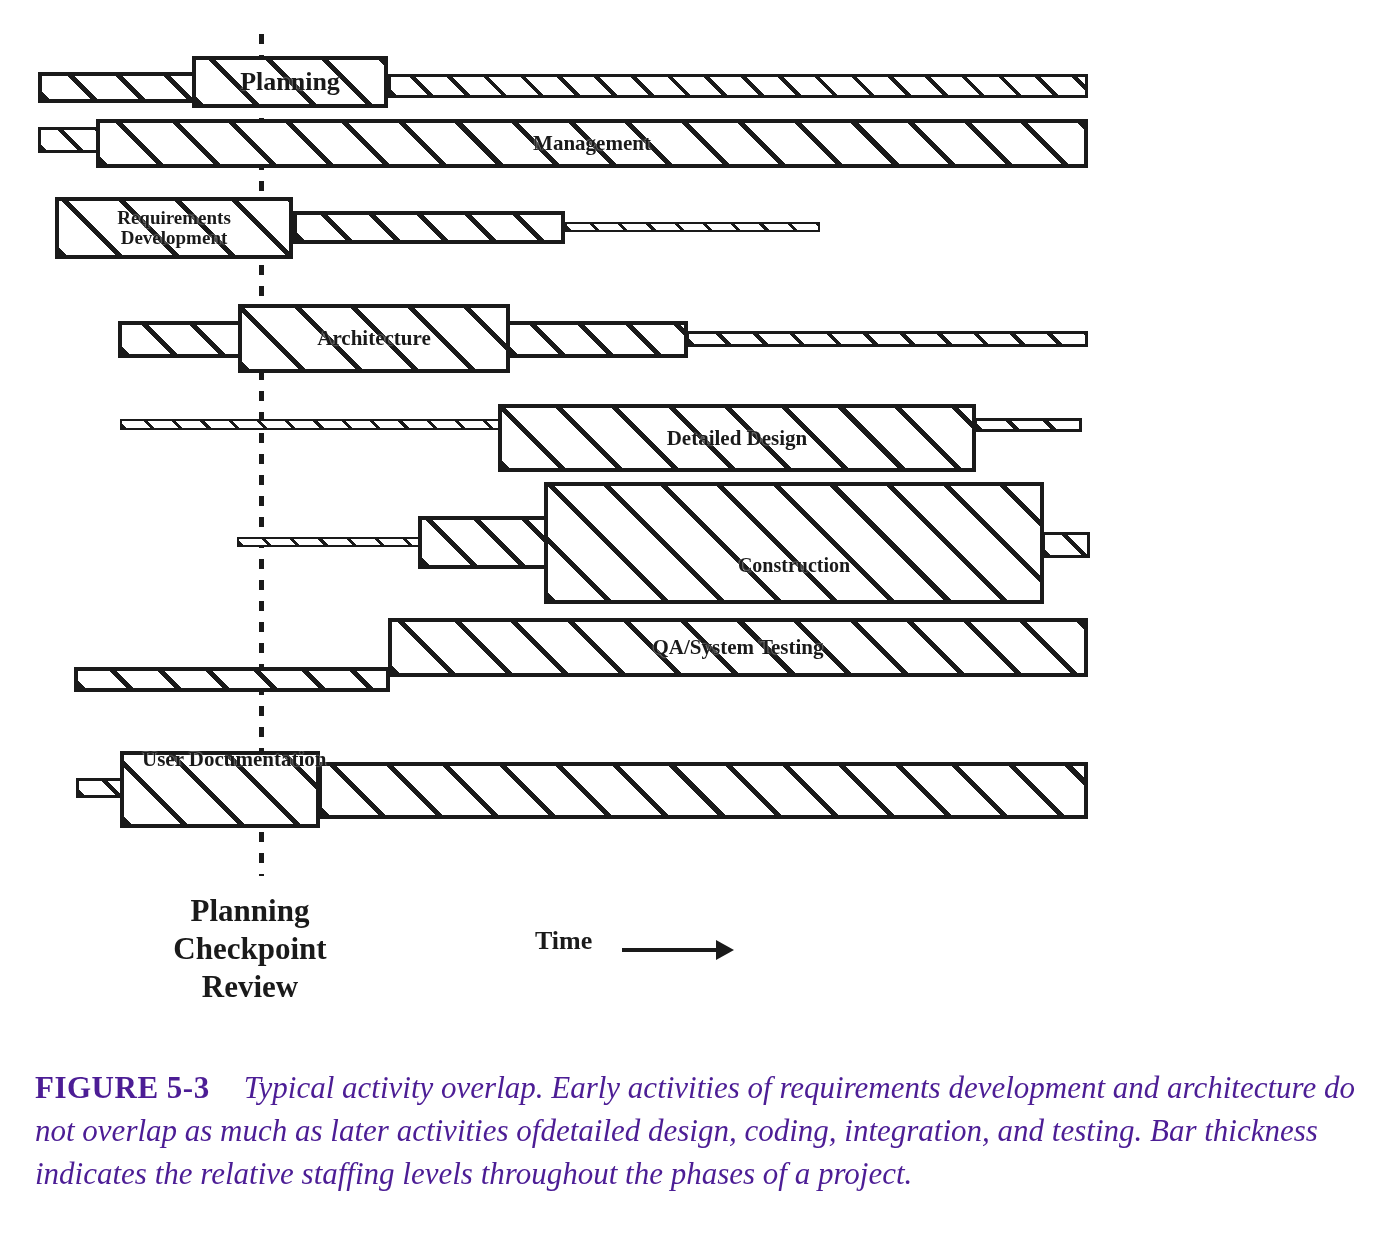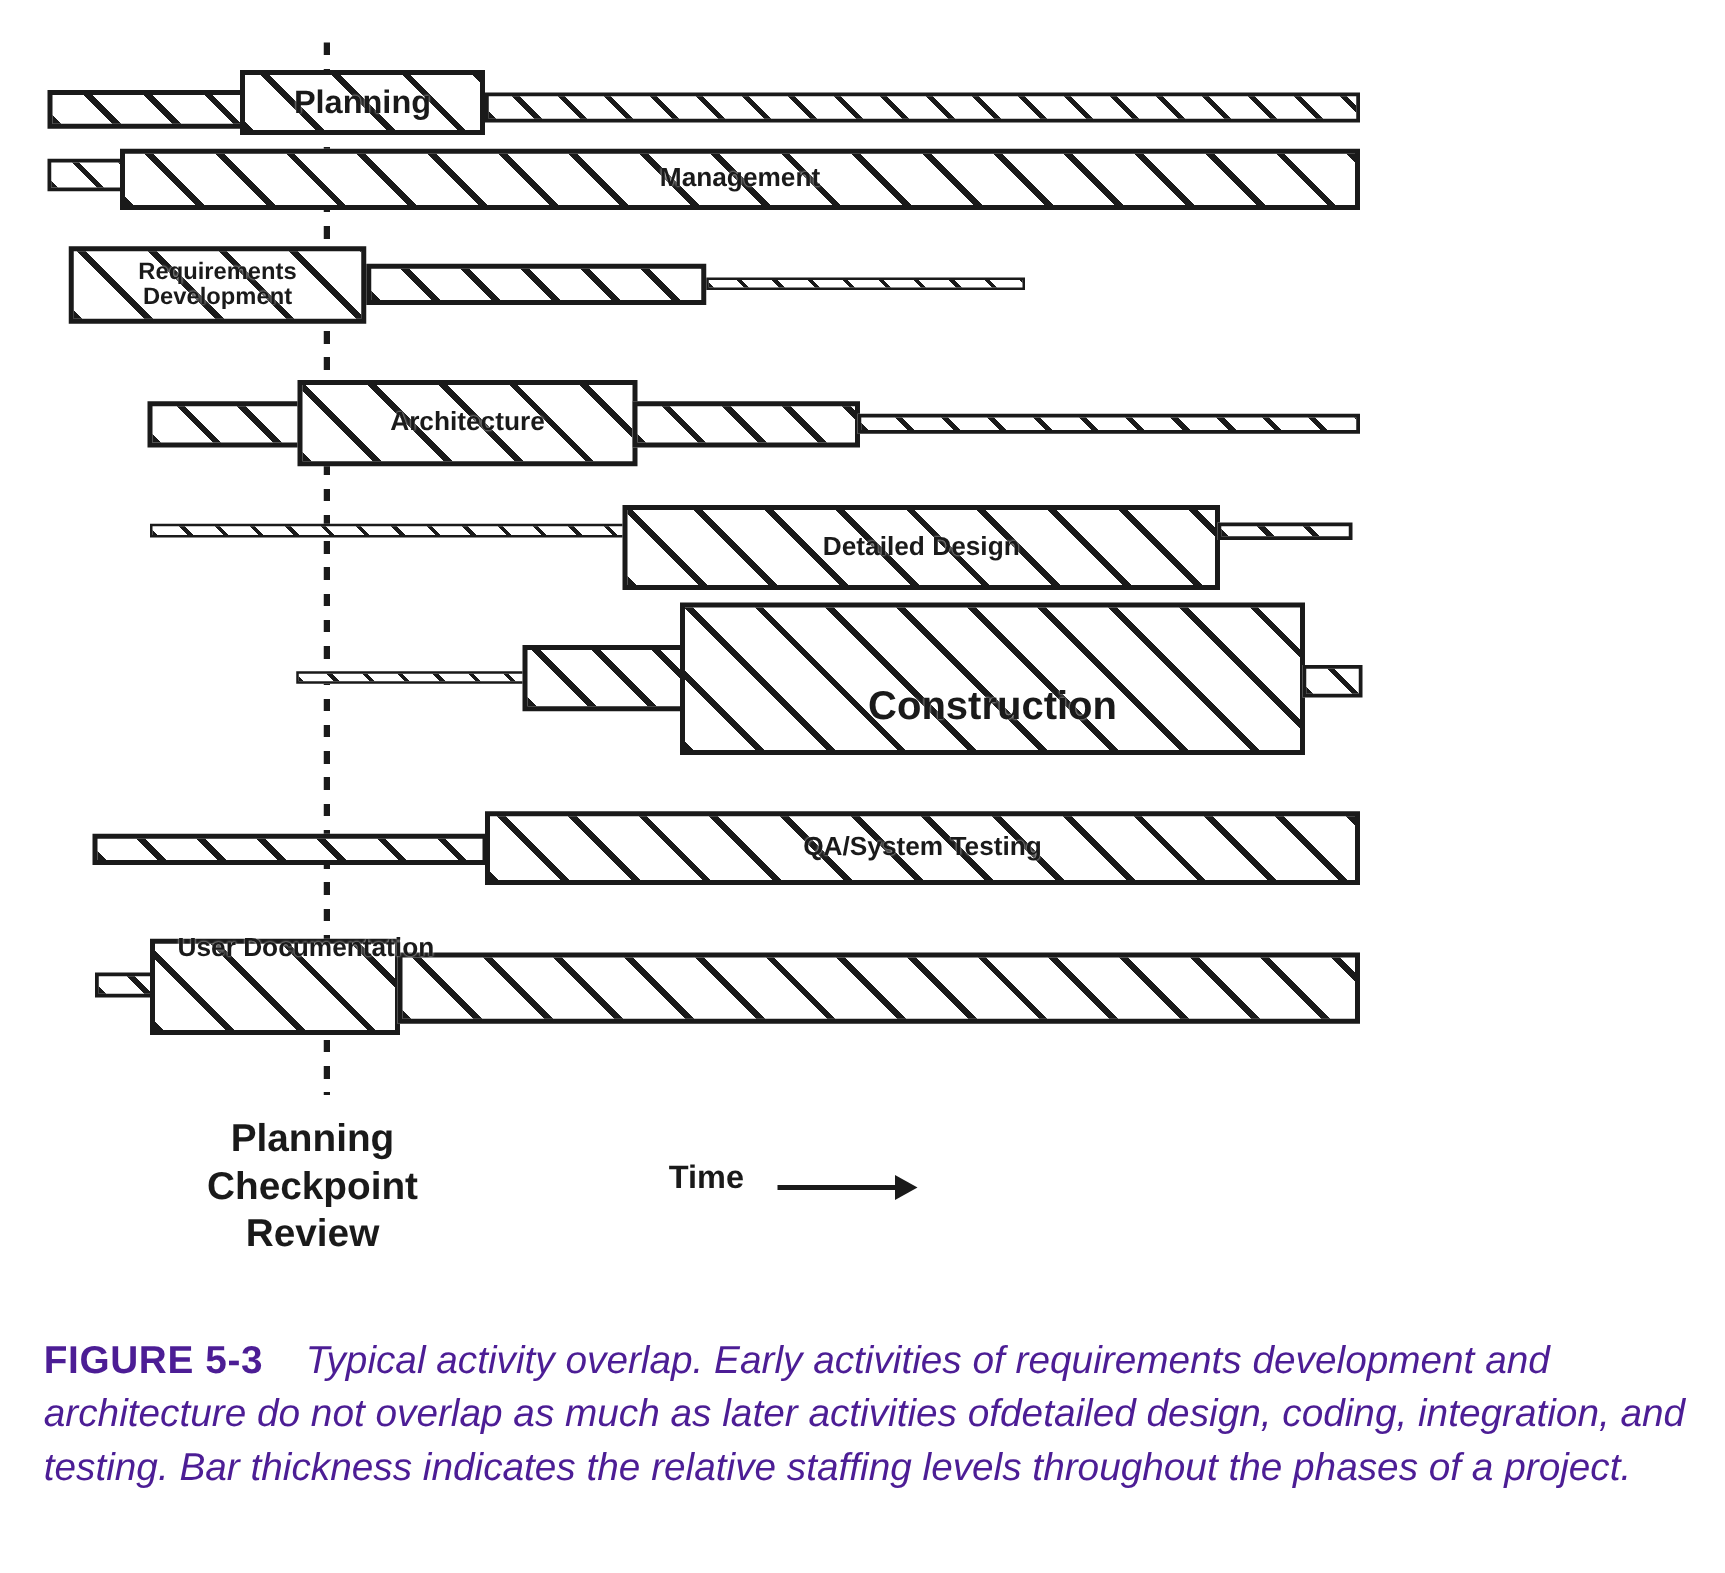--- a/index.html
+++ b/index.html
@@ -4,41 +4,41 @@
 <style>
   :root{
     --ink:#1a1a1a;
     --paper:#ffffff;
   }
   html,body{margin:0;padding:0;background:var(--paper);}
   .figure{
     position:relative;
     width:1380px;height:1258px;
     background:var(--paper);
-    font-family:Liberation Sans, sans-serif;
+    font-family:Liberation Serif, serif;
     color:var(--ink);
     overflow:hidden;
   }
   
   .seg{
     position:absolute;box-sizing:border-box;
     border:4px solid var(--ink);
     background-color:var(--paper);
     background-image:repeating-linear-gradient(45deg, var(--ink) 0 5px, transparent 5px 40px);
     display:flex;align-items:center;justify-content:center;
   }
   .seg.med{border-width:4px;background-image:repeating-linear-gradient(45deg, var(--ink) 0 5px, transparent 5px 34px);}
   .seg.thin{border-width:3px;background-image:repeating-linear-gradient(45deg, var(--ink) 0 4px, transparent 4px 26px);}
   .seg.xthin{border-width:2px;background-image:repeating-linear-gradient(45deg, var(--ink) 0 3px, transparent 3px 20px);}
   .bar-label{
     font-weight:bold;color:var(--ink);
     white-space:pre-line;text-align:center;line-height:1.05;
     text-shadow:0 0 2px var(--paper);
   }
-  .fs25{font-size:19px;} .fs26{font-size:26px;} .fs27{font-size:21px;} .fs28{font-size:32px;margin-top:44px;}
+  .fs25{font-size:19px;} .fs26{font-size:26px;} .fs27{font-size:21px;} .fs28{font-size:20px;margin-top:44px;}
   .overlay-label{
     position:absolute;font-weight:bold;color:var(--ink);
     white-space:nowrap;z-index:5;text-shadow:0 0 2px var(--paper);
   }
   .dashed-vline{
     position:absolute;width:5px;
     background-image:repeating-linear-gradient(180deg, var(--ink) 0 10px, transparent 10px 21px);
   }
   .checkpoint-text{
     position:absolute;left:135px;top:892px;width:230px;
@@ -117,21 +117,21 @@
     <div class="seg xthin" style="left:237px;top:537px;width:184px;height:10px;"></div>
     <div class="seg med" style="left:418px;top:516px;width:130px;height:53px;"></div>
     <div class="seg" style="left:544px;top:482px;width:500px;height:122px;">
       <span class="bar-label fs28">Construction</span>
     </div>
     <div class="seg thin" style="left:1042px;top:532px;width:48px;height:26px;"></div>
   </div>
 
   <div>
     <div class="seg med" style="left:74px;top:667px;width:316px;height:25px;"></div>
-    <div class="seg" style="left:388px;top:649px;width:700px;height:59px;">
+    <div class="seg" style="left:388px;top:618px;width:700px;height:59px;">
       <span class="bar-label fs27">QA/System Testing</span>
     </div>
   </div>
 
   <div>
     <div class="seg thin" style="left:76px;top:778px;width:48px;height:20px;"></div>
     <div class="seg" style="left:120px;top:751px;width:200px;height:77px;"></div>
     <div class="seg" style="left:318px;top:762px;width:770px;height:57px;"></div>
     <span class="overlay-label fs27" style="left:142px;top:747px;">User Documentation</span>
   </div>

